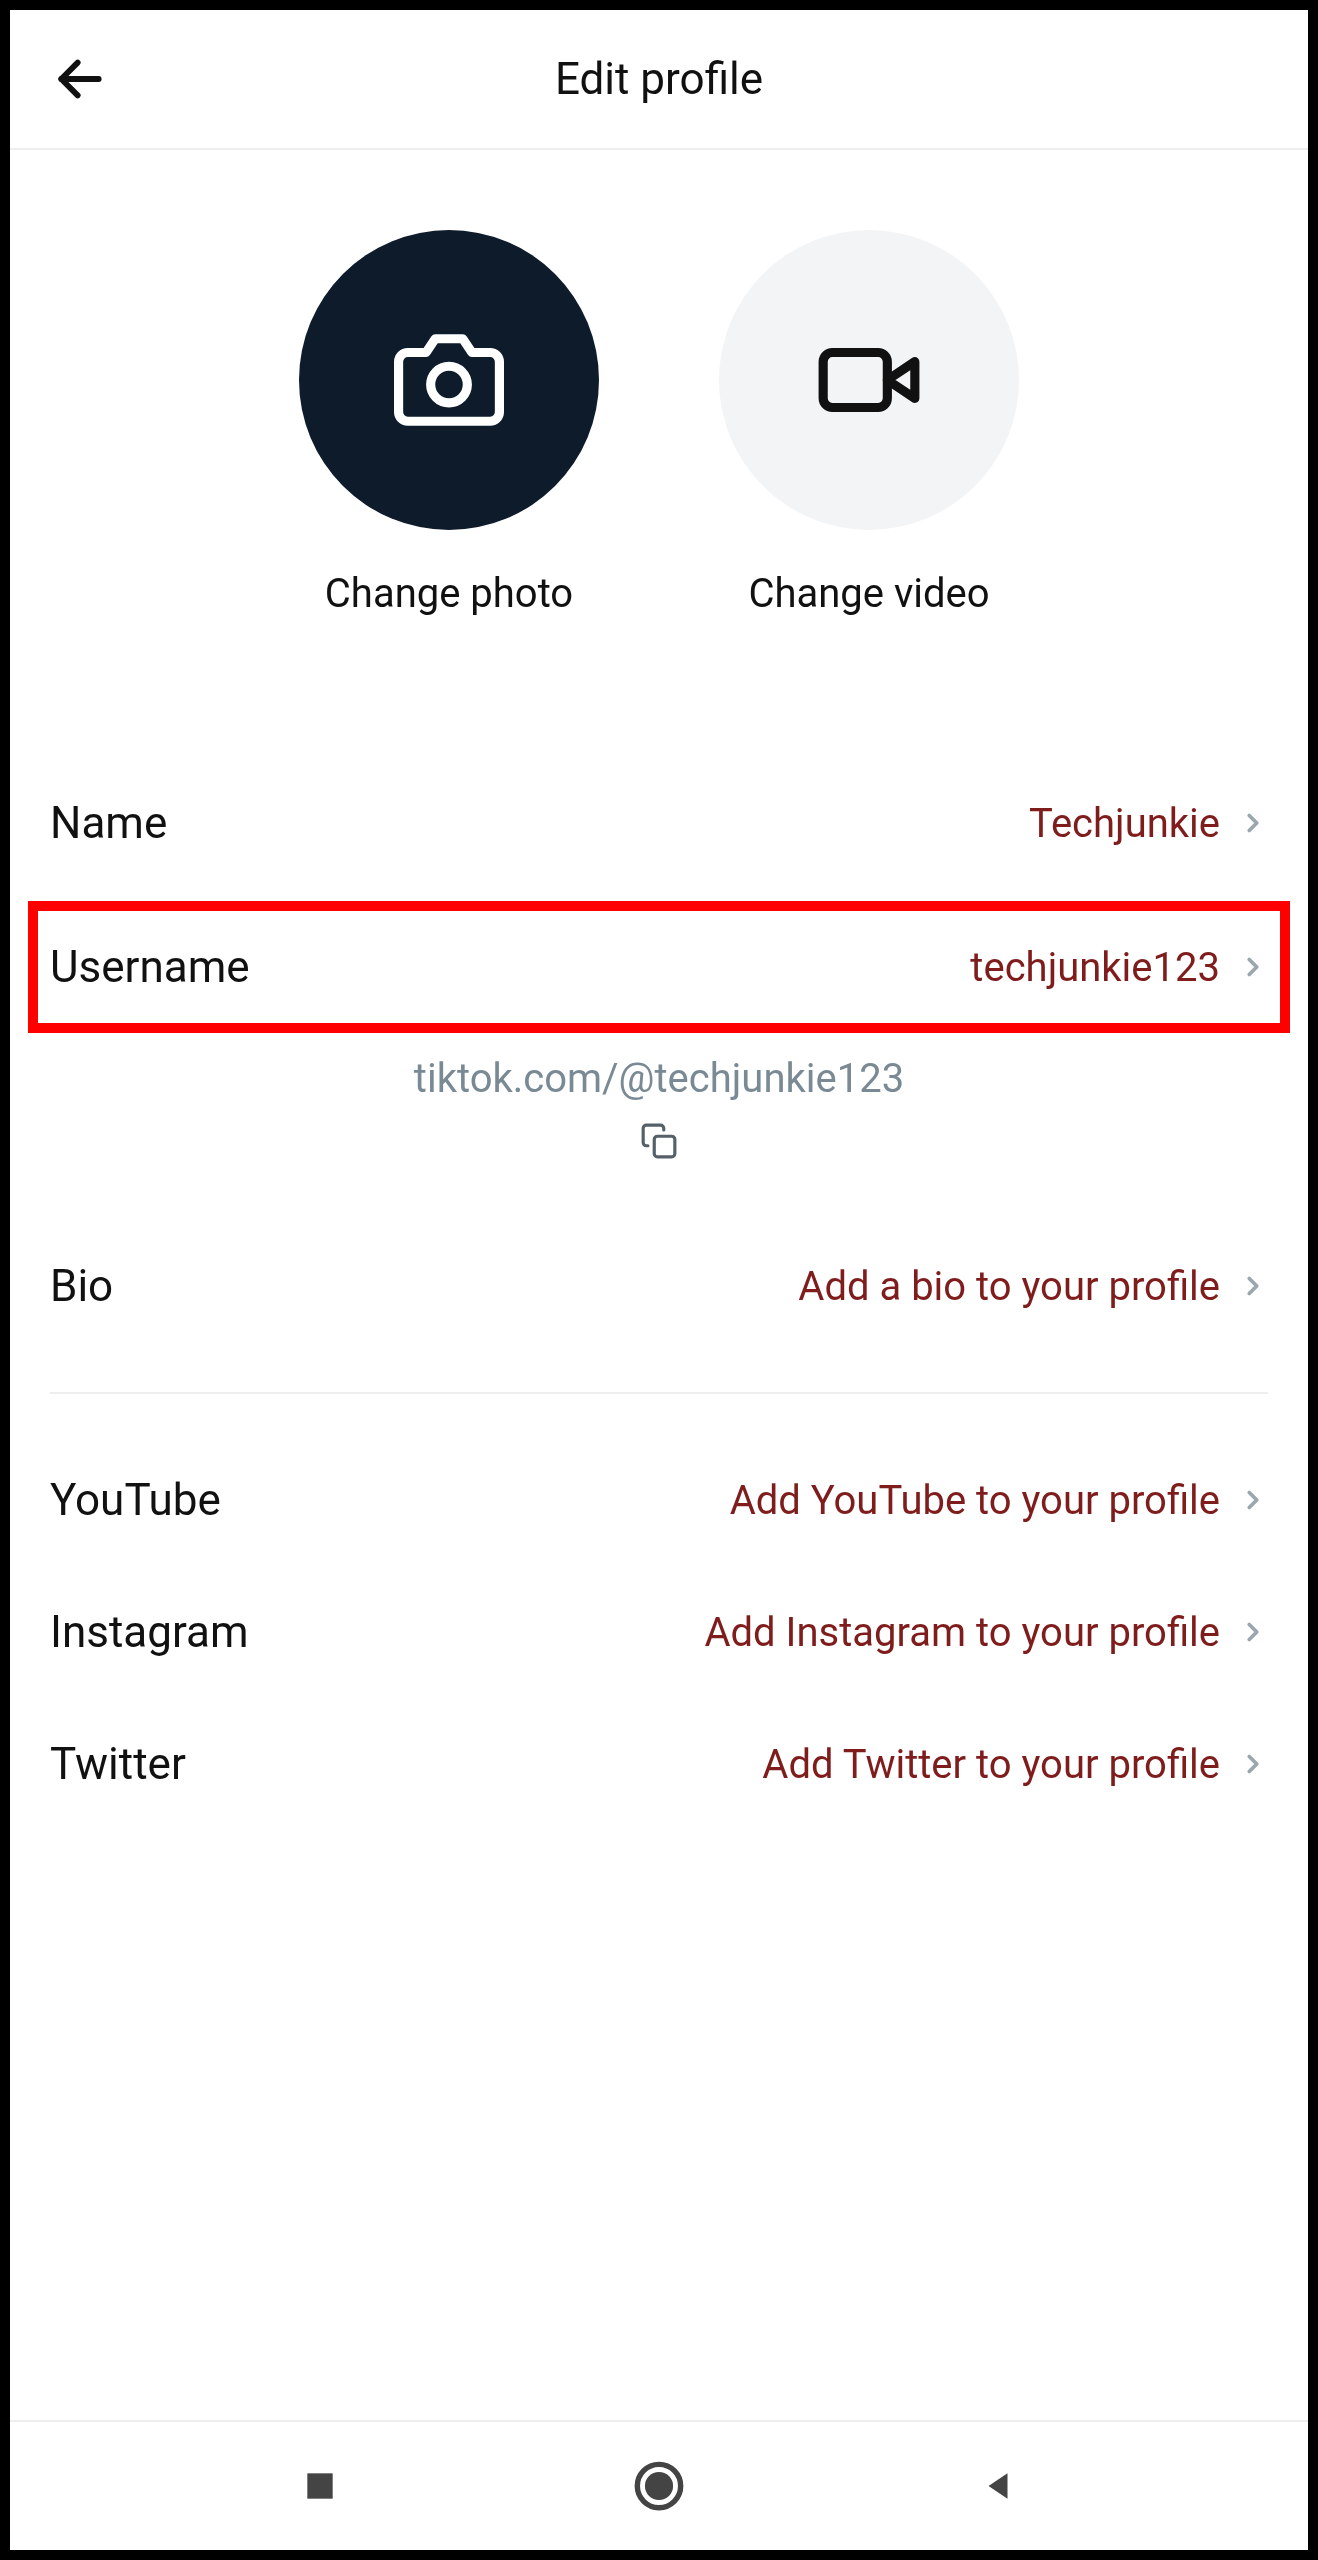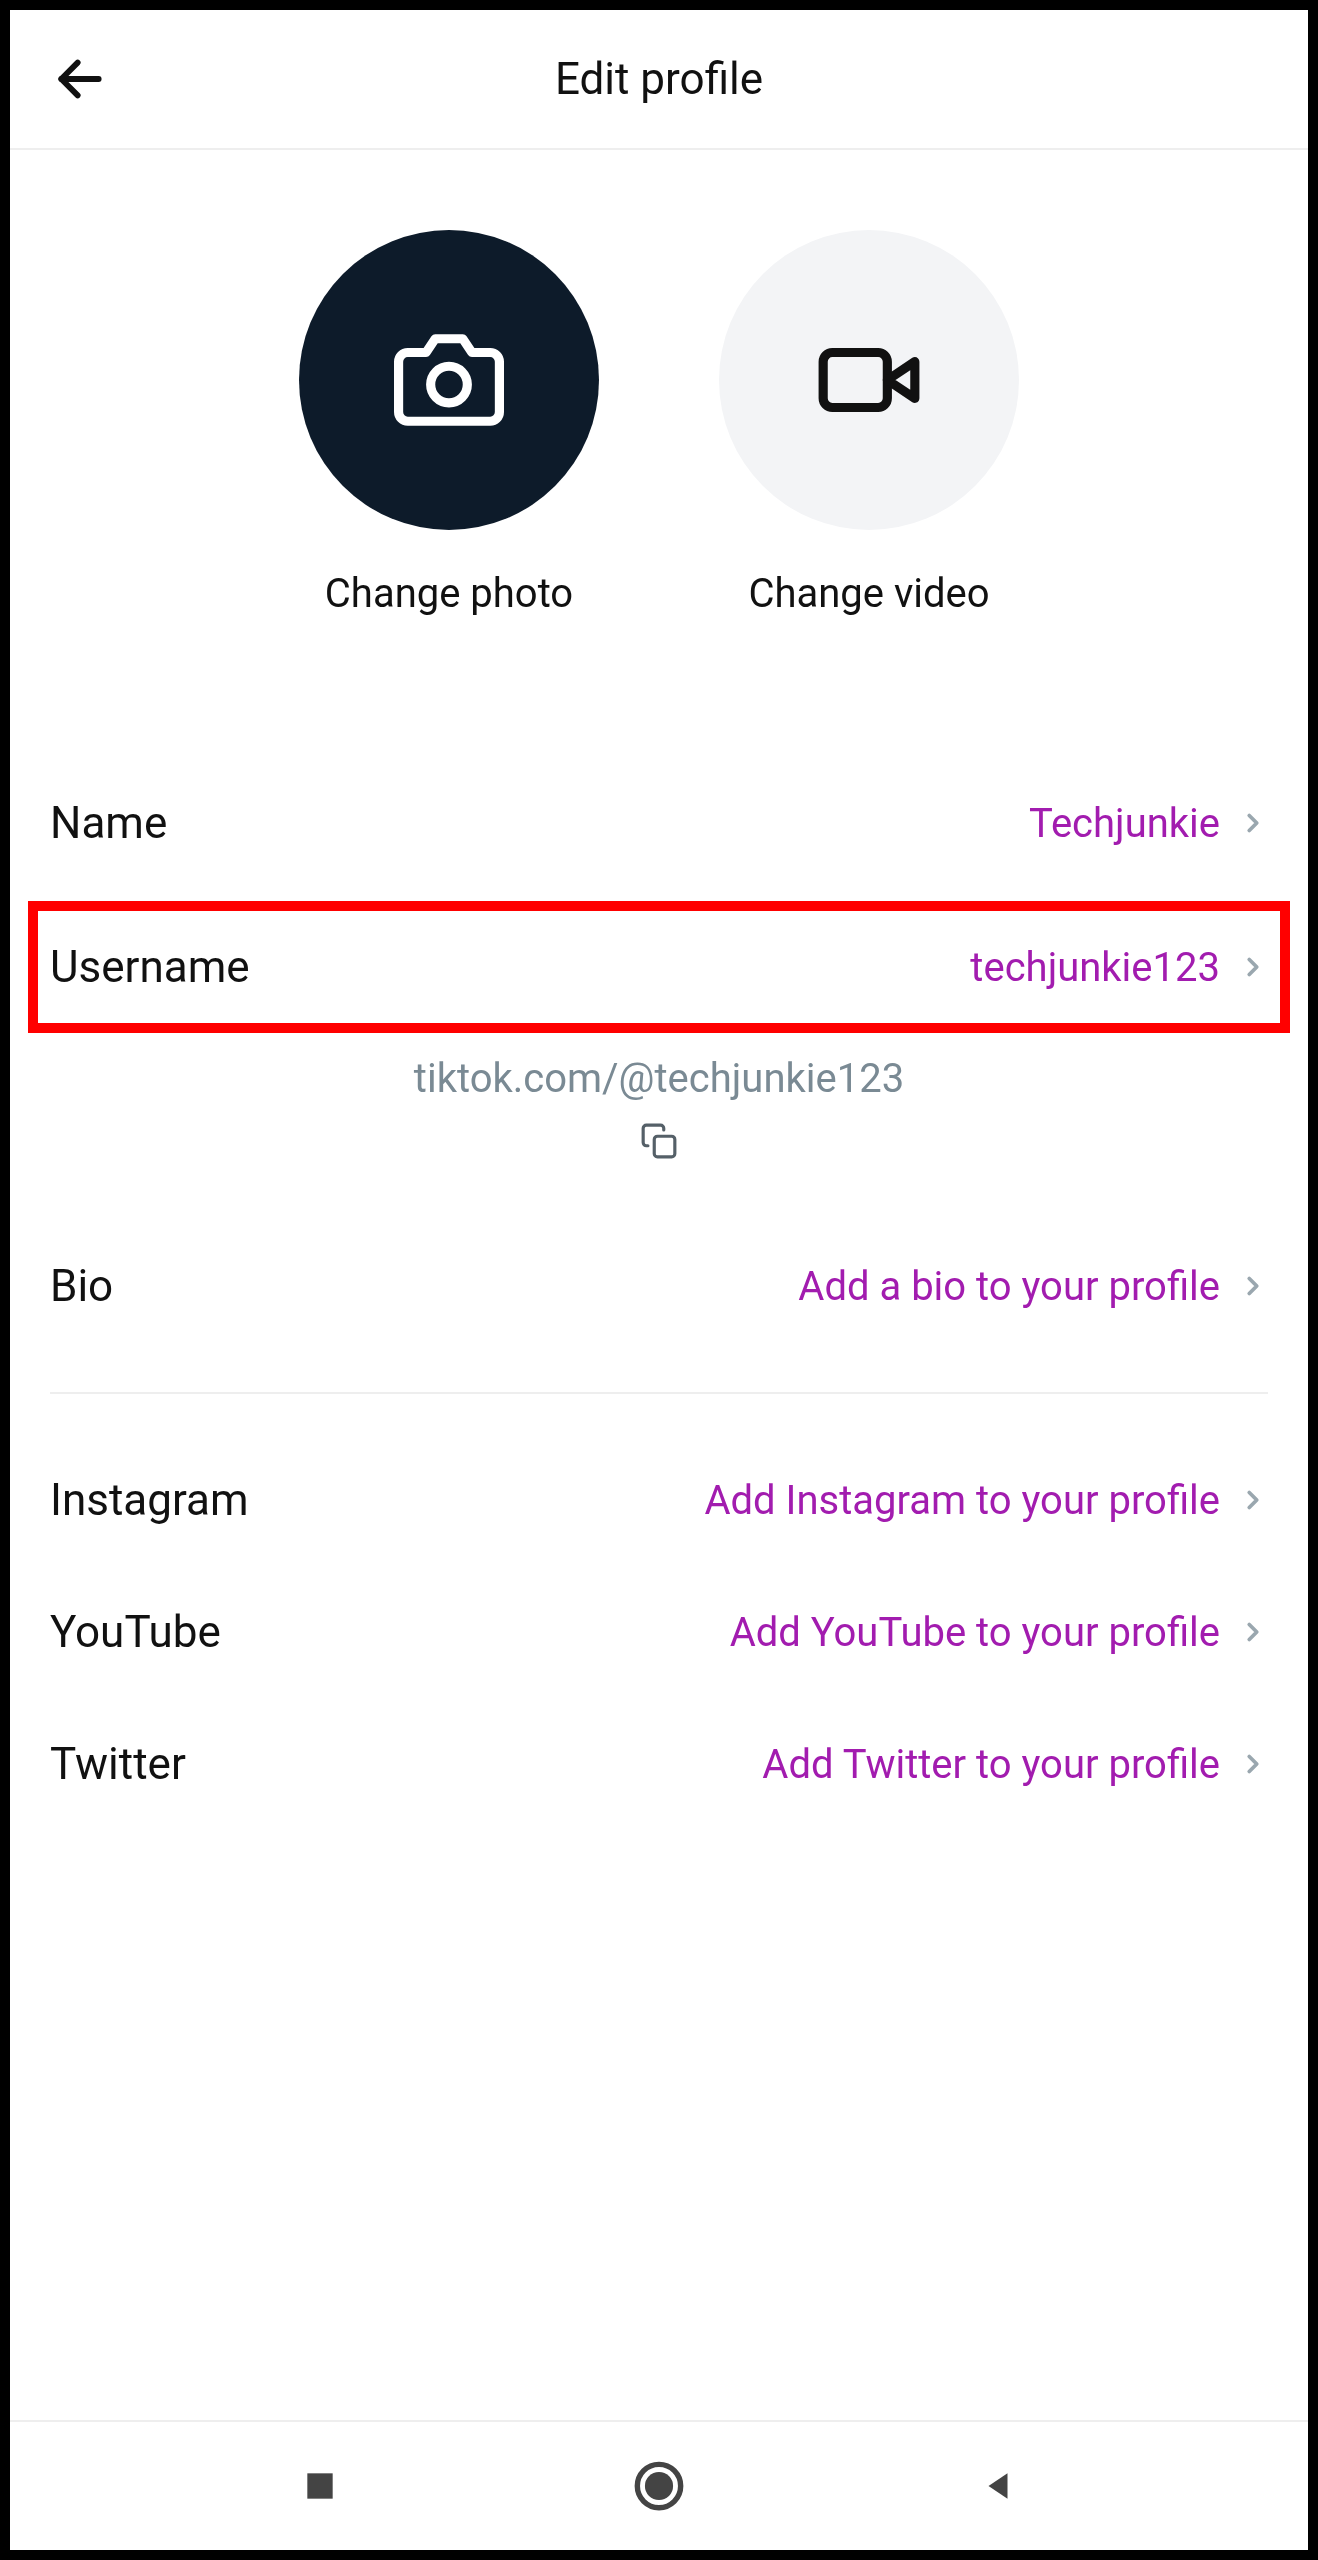--- a/index.html
+++ b/index.html
@@ -83,21 +83,21 @@
     justify-content: space-between;
     padding: 40px 0;
     cursor: pointer;
   }
   .row-label {
     font-size: 44px;
     color: #111;
   }
   .row-value {
     font-size: 40px;
-    color: #a21caf;
+    color: #7f1d1d;
     display: flex;
     align-items: center;
     gap: 18px;
     text-align: right;
   }
   .chevron {
     flex-shrink: 0;
   }
   .highlight {
     border: 10px solid #ff0000;
@@ -213,33 +213,33 @@
         <span>Add a bio to your profile</span>
         <svg class="chevron" width="30" height="30" viewBox="0 0 24 24" fill="none" stroke="#9aa7af" stroke-width="3" stroke-linecap="round" stroke-linejoin="round">
             <polyline points="9 18 15 12 9 6"></polyline>
           </svg>
       </div>
     </div>
 
     <hr class="section-divider">
 
     <div class="row">
+      <div class="row-label">YouTube</div>
+      <div class="row-value">
+        <span>Add YouTube to your profile</span>
+        <svg class="chevron" width="30" height="30" viewBox="0 0 24 24" fill="none" stroke="#9aa7af" stroke-width="3" stroke-linecap="round" stroke-linejoin="round">
+            <polyline points="9 18 15 12 9 6"></polyline>
+          </svg>
+      </div>
+    </div>
+
+    <div class="row">
       <div class="row-label">Instagram</div>
       <div class="row-value">
         <span>Add Instagram to your profile</span>
-        <svg class="chevron" width="30" height="30" viewBox="0 0 24 24" fill="none" stroke="#9aa7af" stroke-width="3" stroke-linecap="round" stroke-linejoin="round">
-            <polyline points="9 18 15 12 9 6"></polyline>
-          </svg>
-      </div>
-    </div>
-
-    <div class="row">
-      <div class="row-label">YouTube</div>
-      <div class="row-value">
-        <span>Add YouTube to your profile</span>
         <svg class="chevron" width="30" height="30" viewBox="0 0 24 24" fill="none" stroke="#9aa7af" stroke-width="3" stroke-linecap="round" stroke-linejoin="round">
             <polyline points="9 18 15 12 9 6"></polyline>
           </svg>
       </div>
     </div>
 
     <div class="row">
       <div class="row-label">Twitter</div>
       <div class="row-value">
         <span>Add Twitter to your profile</span>

